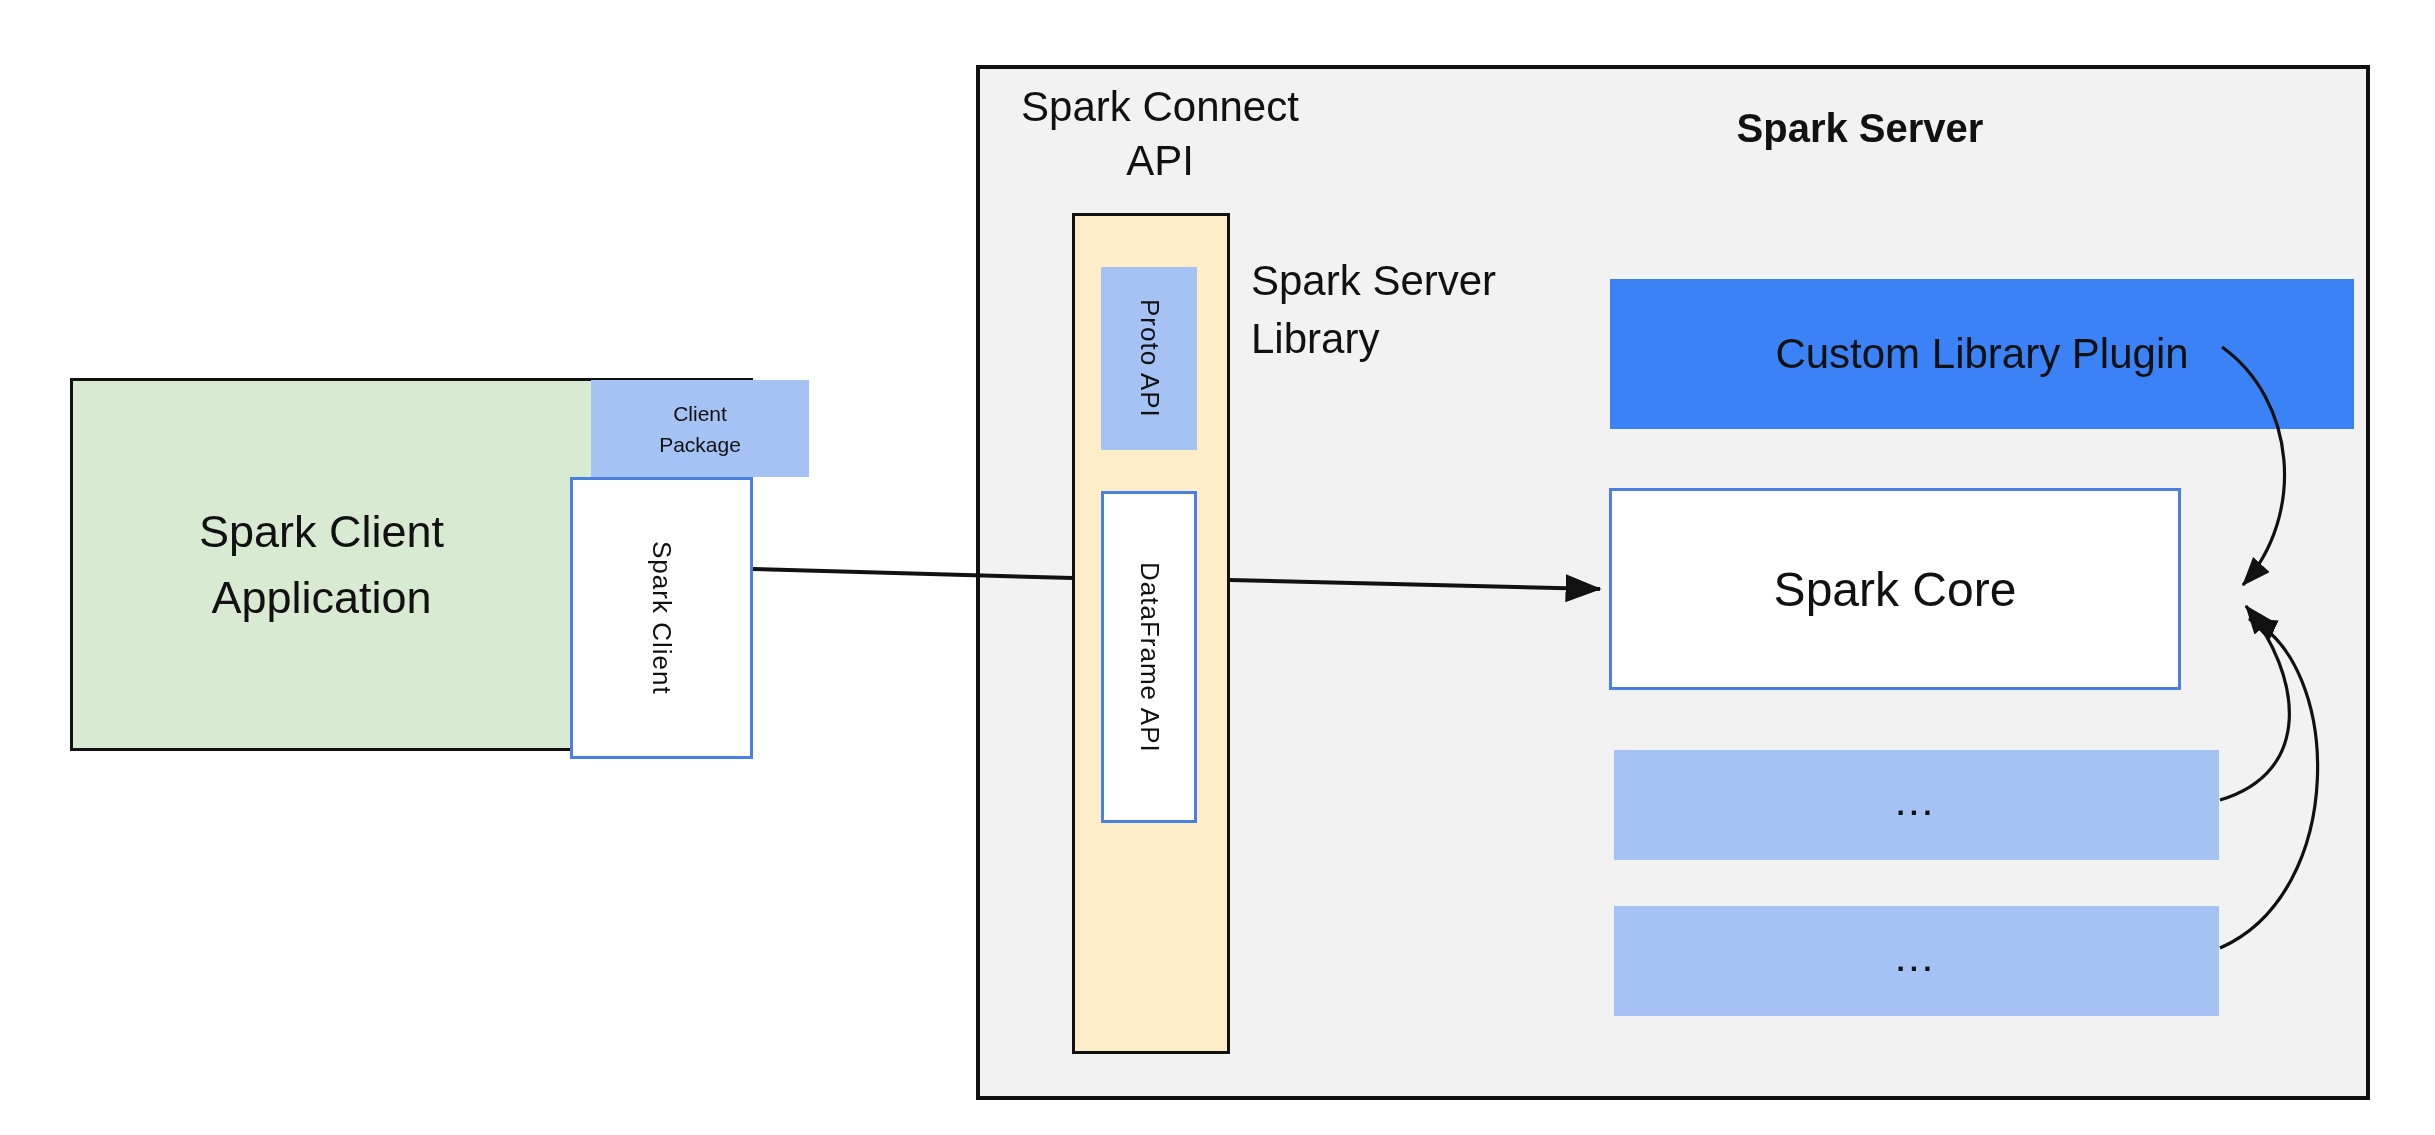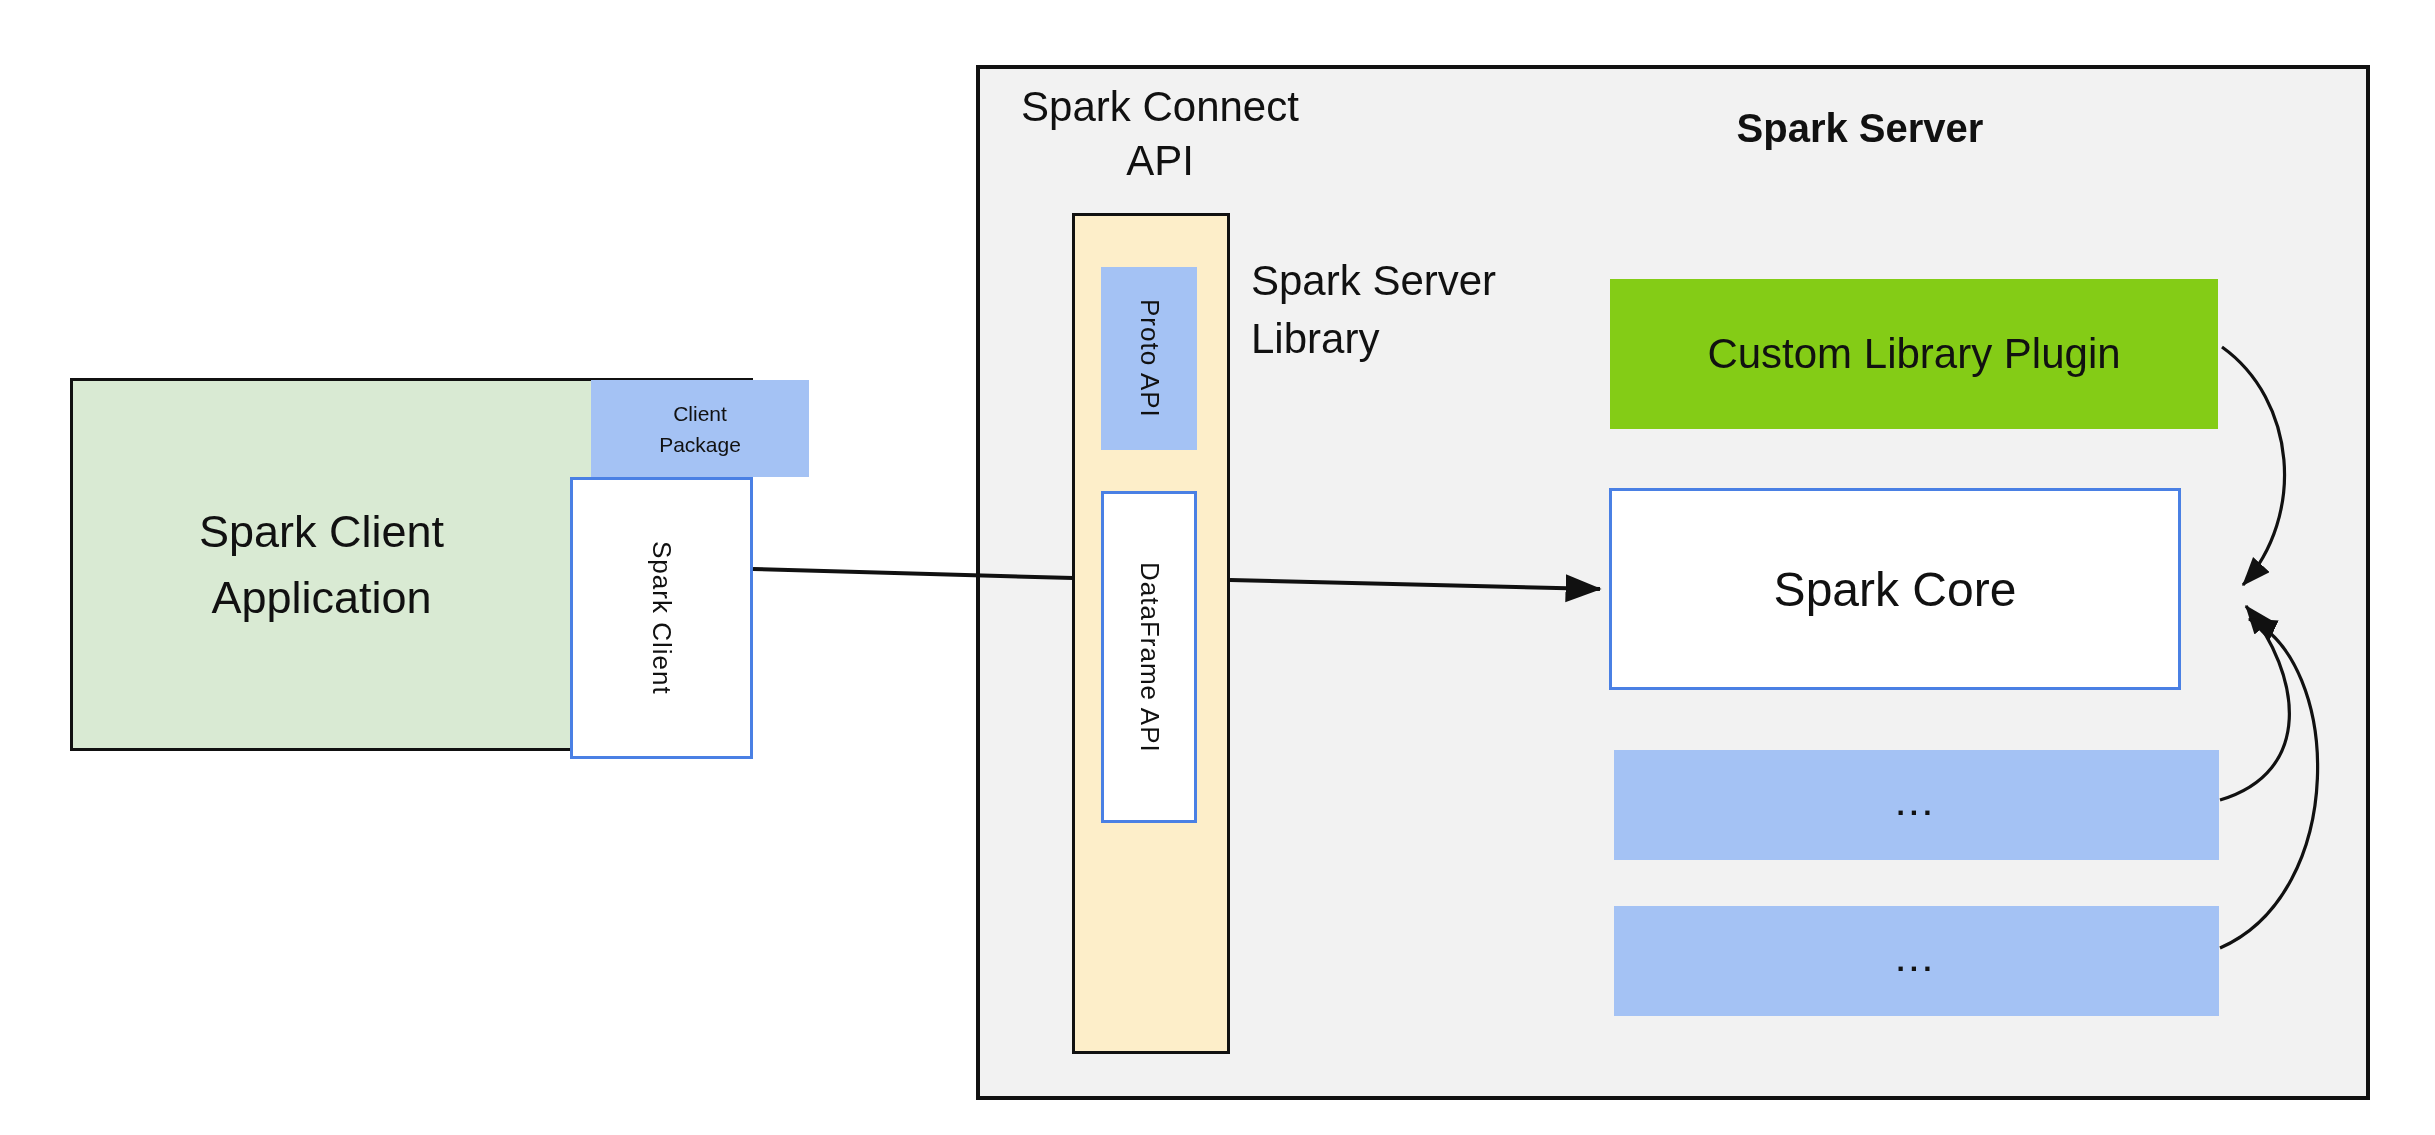--- a/index.html
+++ b/index.html
@@ -62,22 +62,22 @@
     left:1101px;top:491px;width:96px;height:332px;
     background:#ffffff;border:3px solid #4a80e4;
   }
   .vtext{
     writing-mode:vertical-rl;text-orientation:mixed;
     font-size:26px;letter-spacing:1px;white-space:nowrap;
   }
 
   
   .plugin-box{
-    left:1610px;top:279px;width:608px;height:150px;
-    background:#84cc16;font-size:42px;
+    left:1610px;top:279px;width:744px;height:150px;
+    background:#3b82f6;font-size:42px;
   }
   .core-box{
     left:1609px;top:488px;width:572px;height:202px;
     background:#ffffff;border:3px solid #4a80e4;font-size:48px;
   }
   .lib-box-1{left:1614px;top:750px;}
   .lib-box-2{left:1614px;top:906px;}
   .lib-box{
     width:605px;height:110px;background:#a4c2f4;
     font-size:30px;font-weight:bold;letter-spacing:5px;

